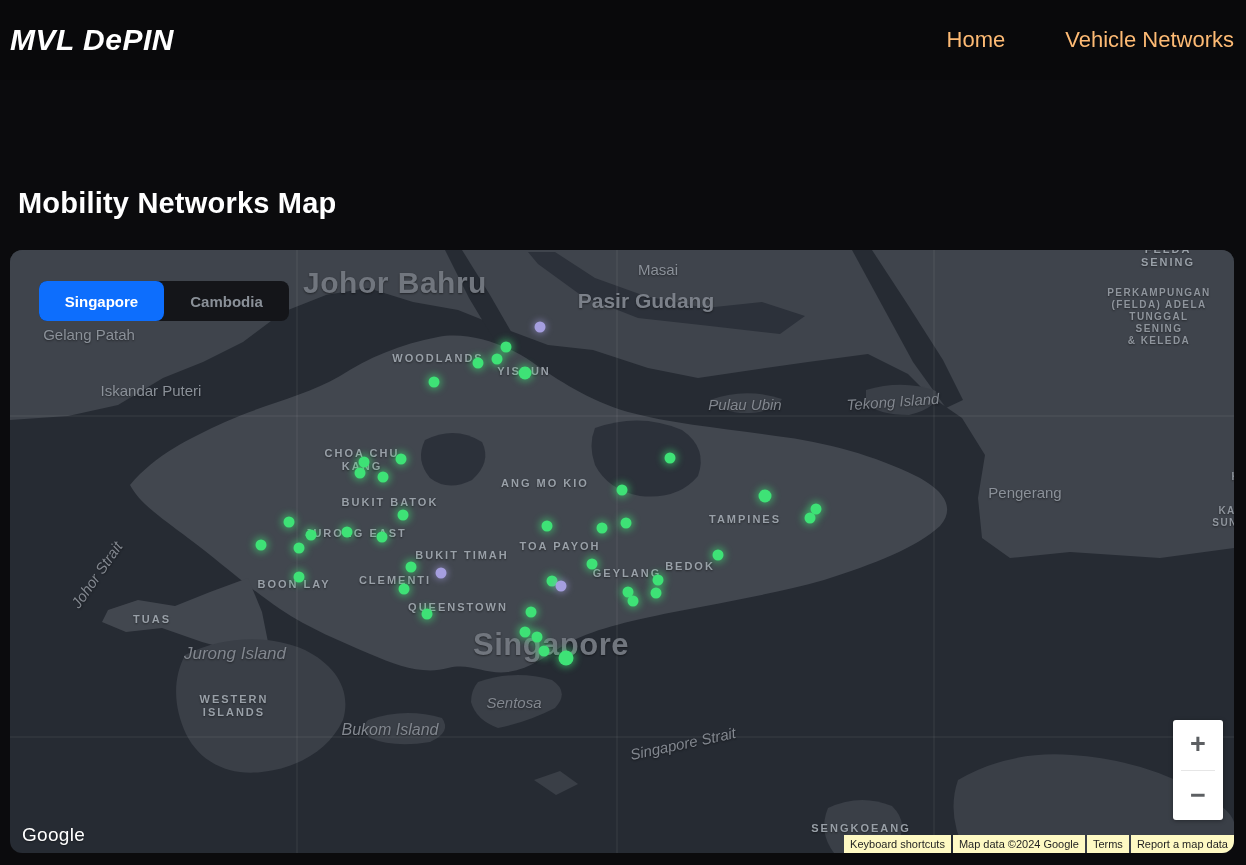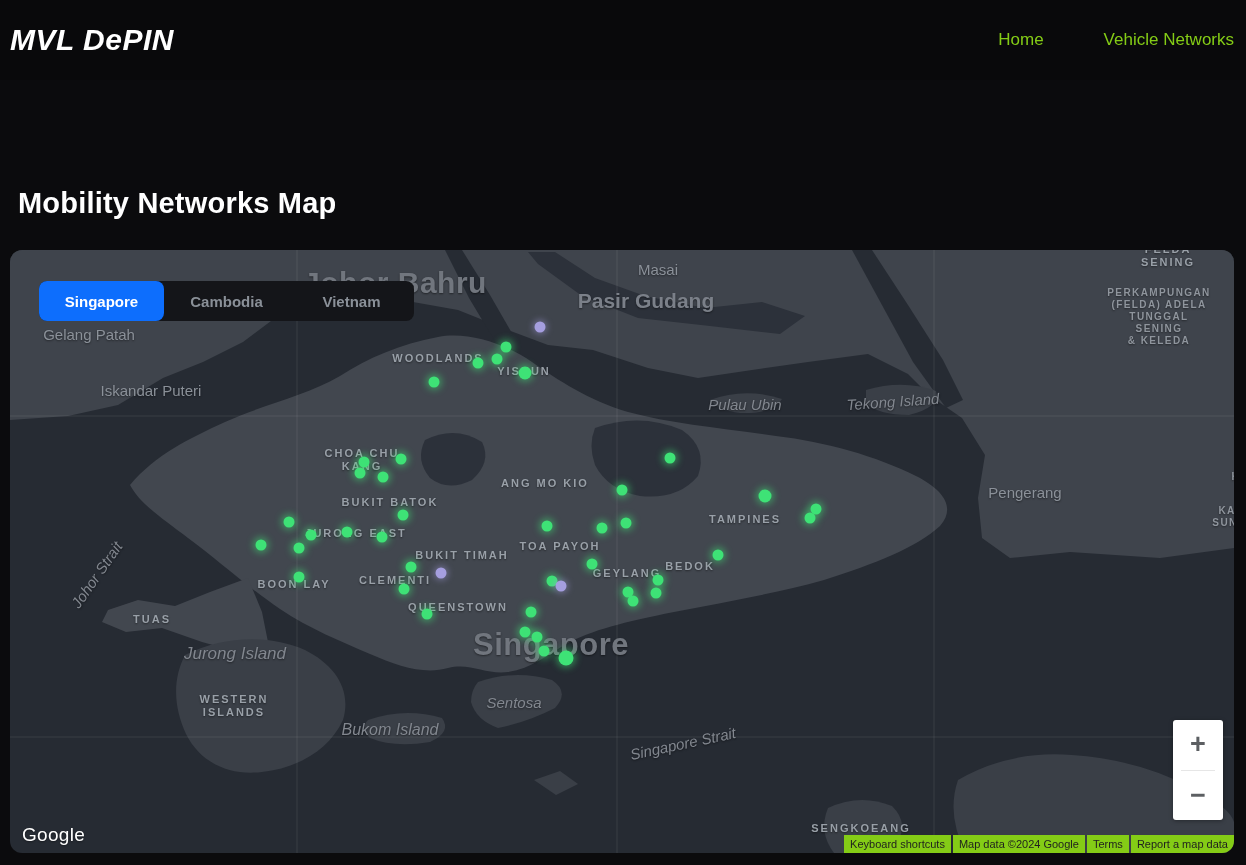--- a/index.html
+++ b/index.html
@@ -5,21 +5,21 @@
   * { margin:0; padding:0; box-sizing:border-box; }
   html,body { background:#0b0b0d; }
   body { font-family:"Liberation Sans", sans-serif; }
   .page { position:relative; width:1246px; height:865px; background:#0b0b0d; overflow:hidden; }
 
   
   .header { position:absolute; top:0; left:0; width:100%; height:80px;
             background:#09090b; display:flex; align-items:center; padding:0 12px 0 10px; }
   .logo { color:#fff; font-size:30px; font-weight:800; font-style:italic; letter-spacing:.5px; cursor:pointer; }
   .nav { margin-left:auto; display:flex; gap:60px; }
-  .nav-link { color:#84cc16; font-size:17px; text-decoration:none; cursor:pointer; }
+  .nav-link { color:#fdba74; font-size:22px; text-decoration:none; cursor:pointer; }
 
   
   .page-title { position:absolute; top:187px; left:18px; color:#fff; font-size:29px; font-weight:700; letter-spacing:.2px; }
 
   
   .map { position:absolute; top:250px; left:10px; width:1224px; height:603px;
          background:var(--water,#262b33); border-radius:12px; overflow:hidden; }
   .map svg.land { position:absolute; inset:0; display:block; }
 
   .map-layer { position:absolute; inset:0; }
@@ -47,21 +47,21 @@
   .zoom-ctrl { position:absolute; right:11px; bottom:33px; width:50px; height:100px; background:#fff;
                border-radius:3px; box-shadow:0 1px 4px rgba(0,0,0,.35); display:flex; flex-direction:column; }
   .zoom-btn { flex:1; border:none; background:transparent; color:#5c5f62; font-size:27px; font-weight:700;
               font-family:inherit; cursor:pointer; line-height:1; }
   .zoom-divider { height:1px; background:#e6e6e6; margin:0 8px; }
 
   
   .google-logo { position:absolute; left:12px; bottom:7px; color:#fff; font-size:19px; font-weight:500;
                  letter-spacing:.3px; cursor:pointer; text-shadow:0 1px 2px rgba(0,0,0,.4); }
   .attribution { position:absolute; right:0; bottom:0; display:flex; gap:2px; font-size:11px; }
-  .attr-item { background:#84cc16; color:#1f1f1f; padding:3px 6px; text-decoration:none; white-space:nowrap; }
+  .attr-item { background:#fef9c3; color:#1f1f1f; padding:3px 6px; text-decoration:none; white-space:nowrap; }
   .attr-item.link { cursor:pointer; }
 </style>
 </head>
 <body>
 
 <div class="page">
 
   <header class="header">
     <div class="logo">MVL DePIN</div>
     <nav class="nav">
@@ -193,21 +193,20 @@
         <div class="marker green" style="width: 11px; height: 11px; left: 534px; top: 401px;"></div>
         <div class="marker green" style="width: 15px; height: 15px; left: 556px; top: 408px;"></div>
         <div class="marker purple" style="width: 11px; height: 11px; left: 530px; top: 77px;"></div>
         <div class="marker purple" style="width: 11px; height: 11px; left: 431px; top: 323px;"></div>
         <div class="marker purple" style="width: 11px; height: 11px; left: 551px; top: 336px;"></div>
       </div>
 
     <div class="tabs">
         <button class="tab active">Singapore</button>
         <button class="tab">Cambodia</button>
-        <button class="tab">Vietnam</button>
       </div>
 
     <div class="zoom-ctrl">
       <button class="zoom-btn">+</button>
       <div class="zoom-divider"></div>
       <button class="zoom-btn">−</button>
     </div>
 
     <div class="google-logo">Google</div>
 

